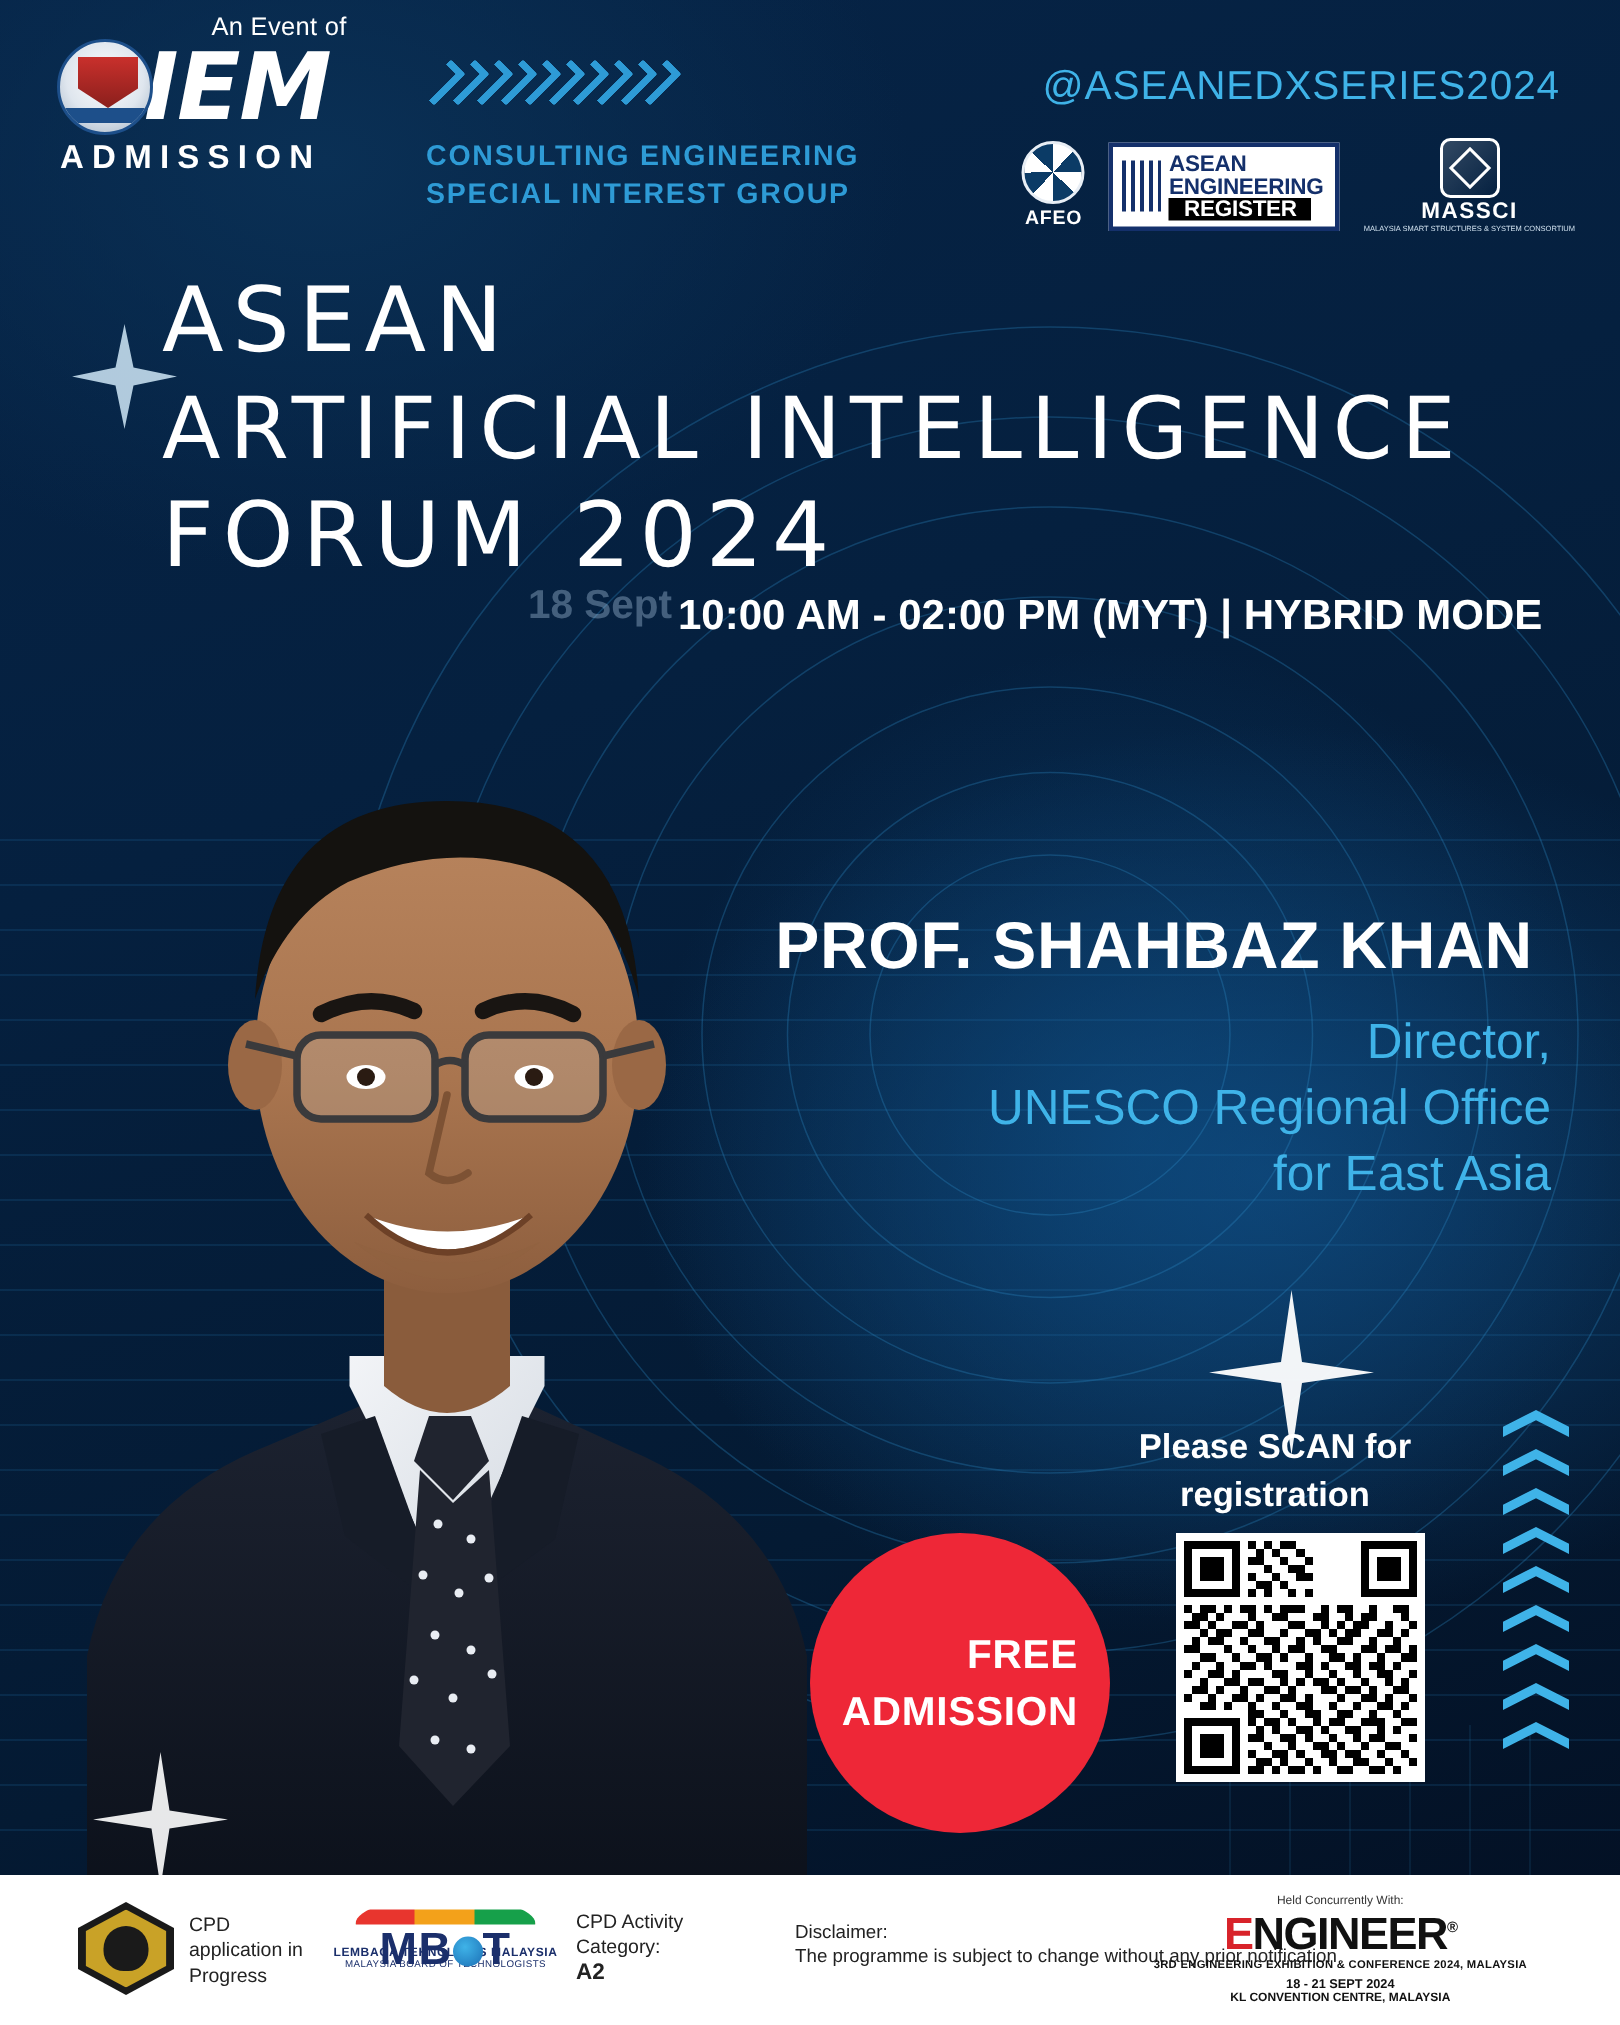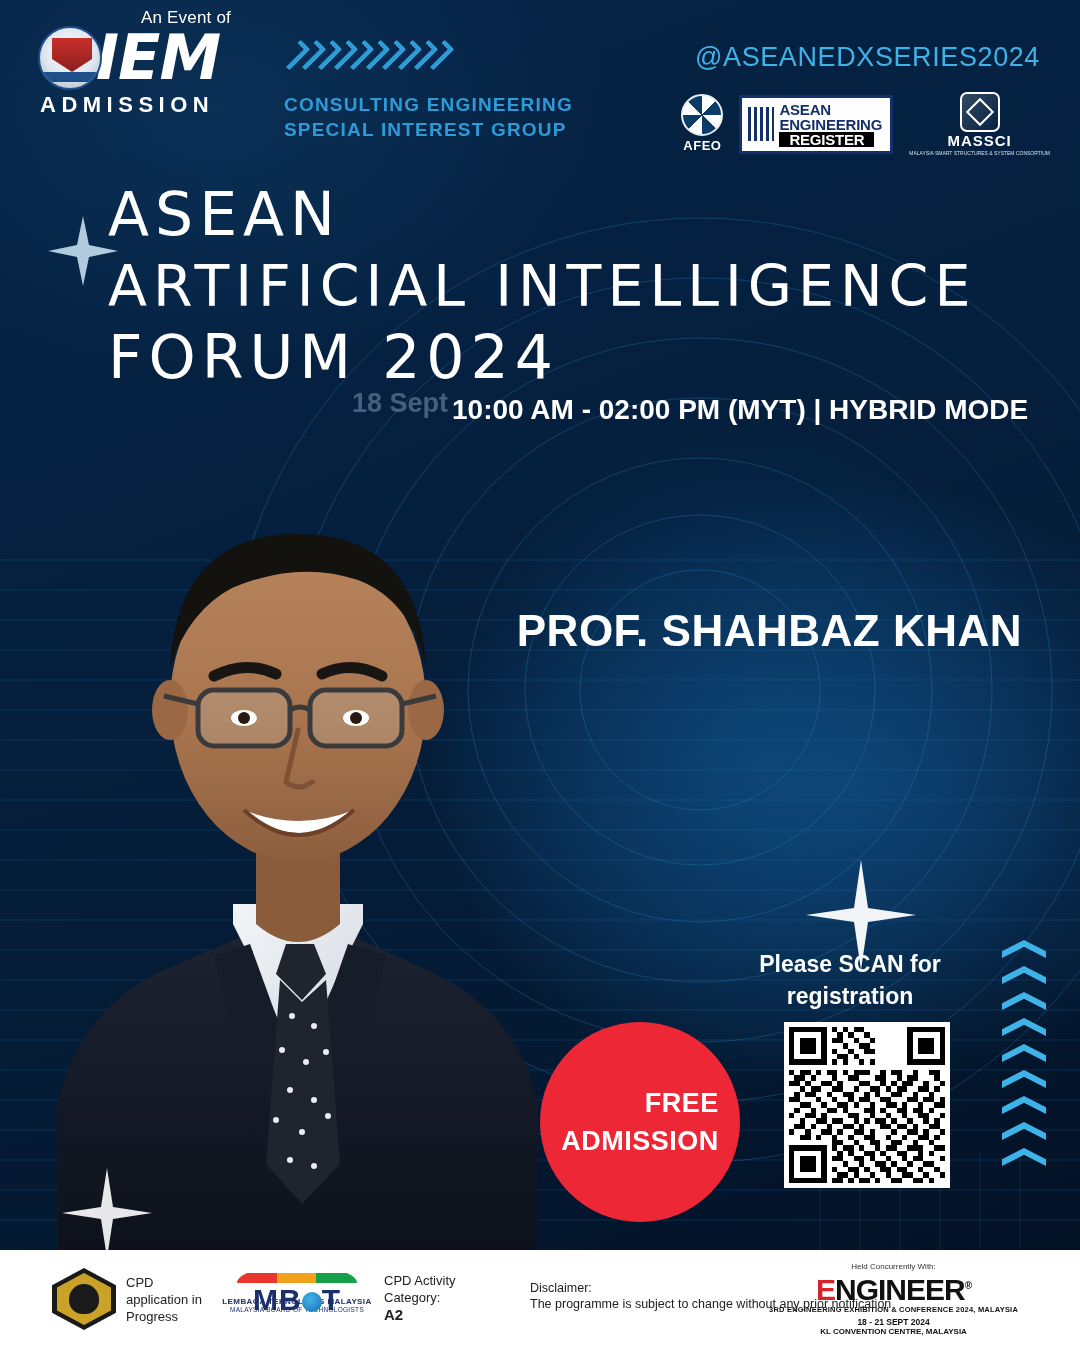--- a/index.html
+++ b/index.html
@@ -455,20 +455,25 @@
 
         <path d="M 226 406 Q 280 452 336 406 Q 280 428 226 406 Z" fill="#ffffff"></path>
         <path d="M 226 406 Q 280 456 336 406" stroke="#6d4127" stroke-width="4" fill="none"></path>
 
         <path d="M 218 424 Q 280 474 342 424 Q 284 452 218 424 Z" fill="#90613f" opacity=".5"></path>
       </g>
     </svg>
   </div>
 
   <div class="sp-name">PROF. SHAHBAZ KHAN</div>
+  <div class="sp-role">
+    <div>Director,</div>
+    <div>UNESCO Regional Office</div>
+    <div>for East Asia</div>
+  </div>
 
   <svg class="spark" style="left:48px; top:216px;" width="70" height="70" viewBox="0 0 70 70">
     <path d="M35 0 L41 29 L70 35 L41 41 L35 70 L29 41 L0 35 L29 29 Z" fill="#cfe8f7" opacity=".85"></path>
   </svg>
   <svg class="spark" style="left:806px; top:860px;" width="110" height="110" viewBox="0 0 110 110">
     <path d="M55 0 L62 48 L110 55 L62 62 L55 110 L48 62 L0 55 L48 48 Z" fill="#ffffff" opacity=".95"></path>
   </svg>
   <svg class="spark" style="left:62px; top:1168px;" width="90" height="90" viewBox="0 0 90 90">
     <path d="M45 0 L51 39 L90 45 L51 51 L45 90 L39 51 L0 45 L39 39 Z" fill="#ffffff" opacity=".9"></path>
   </svg>

